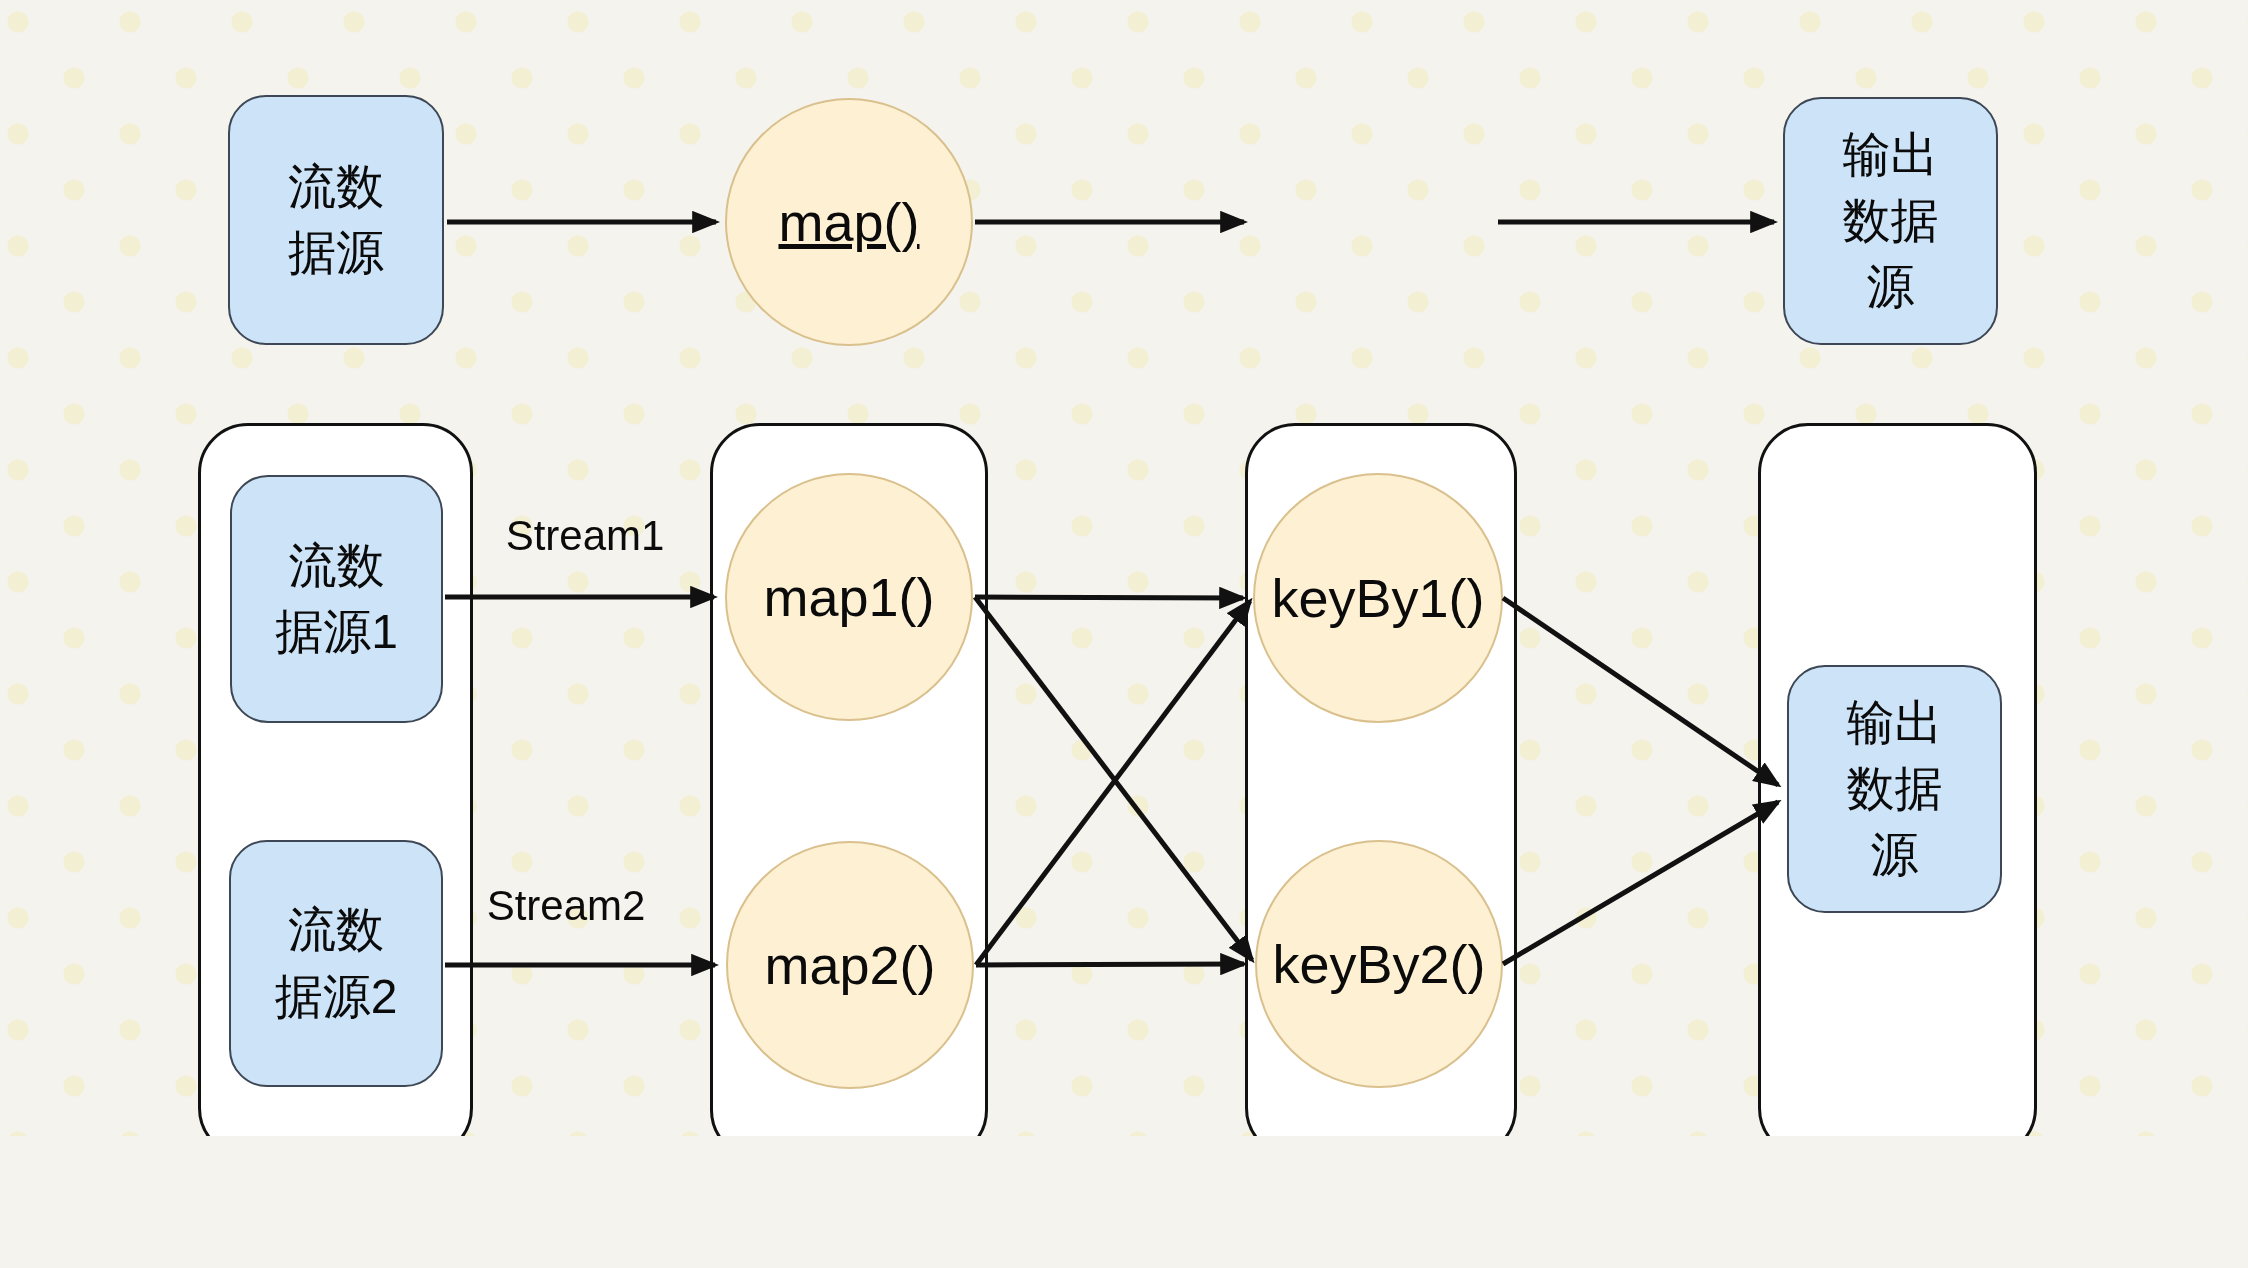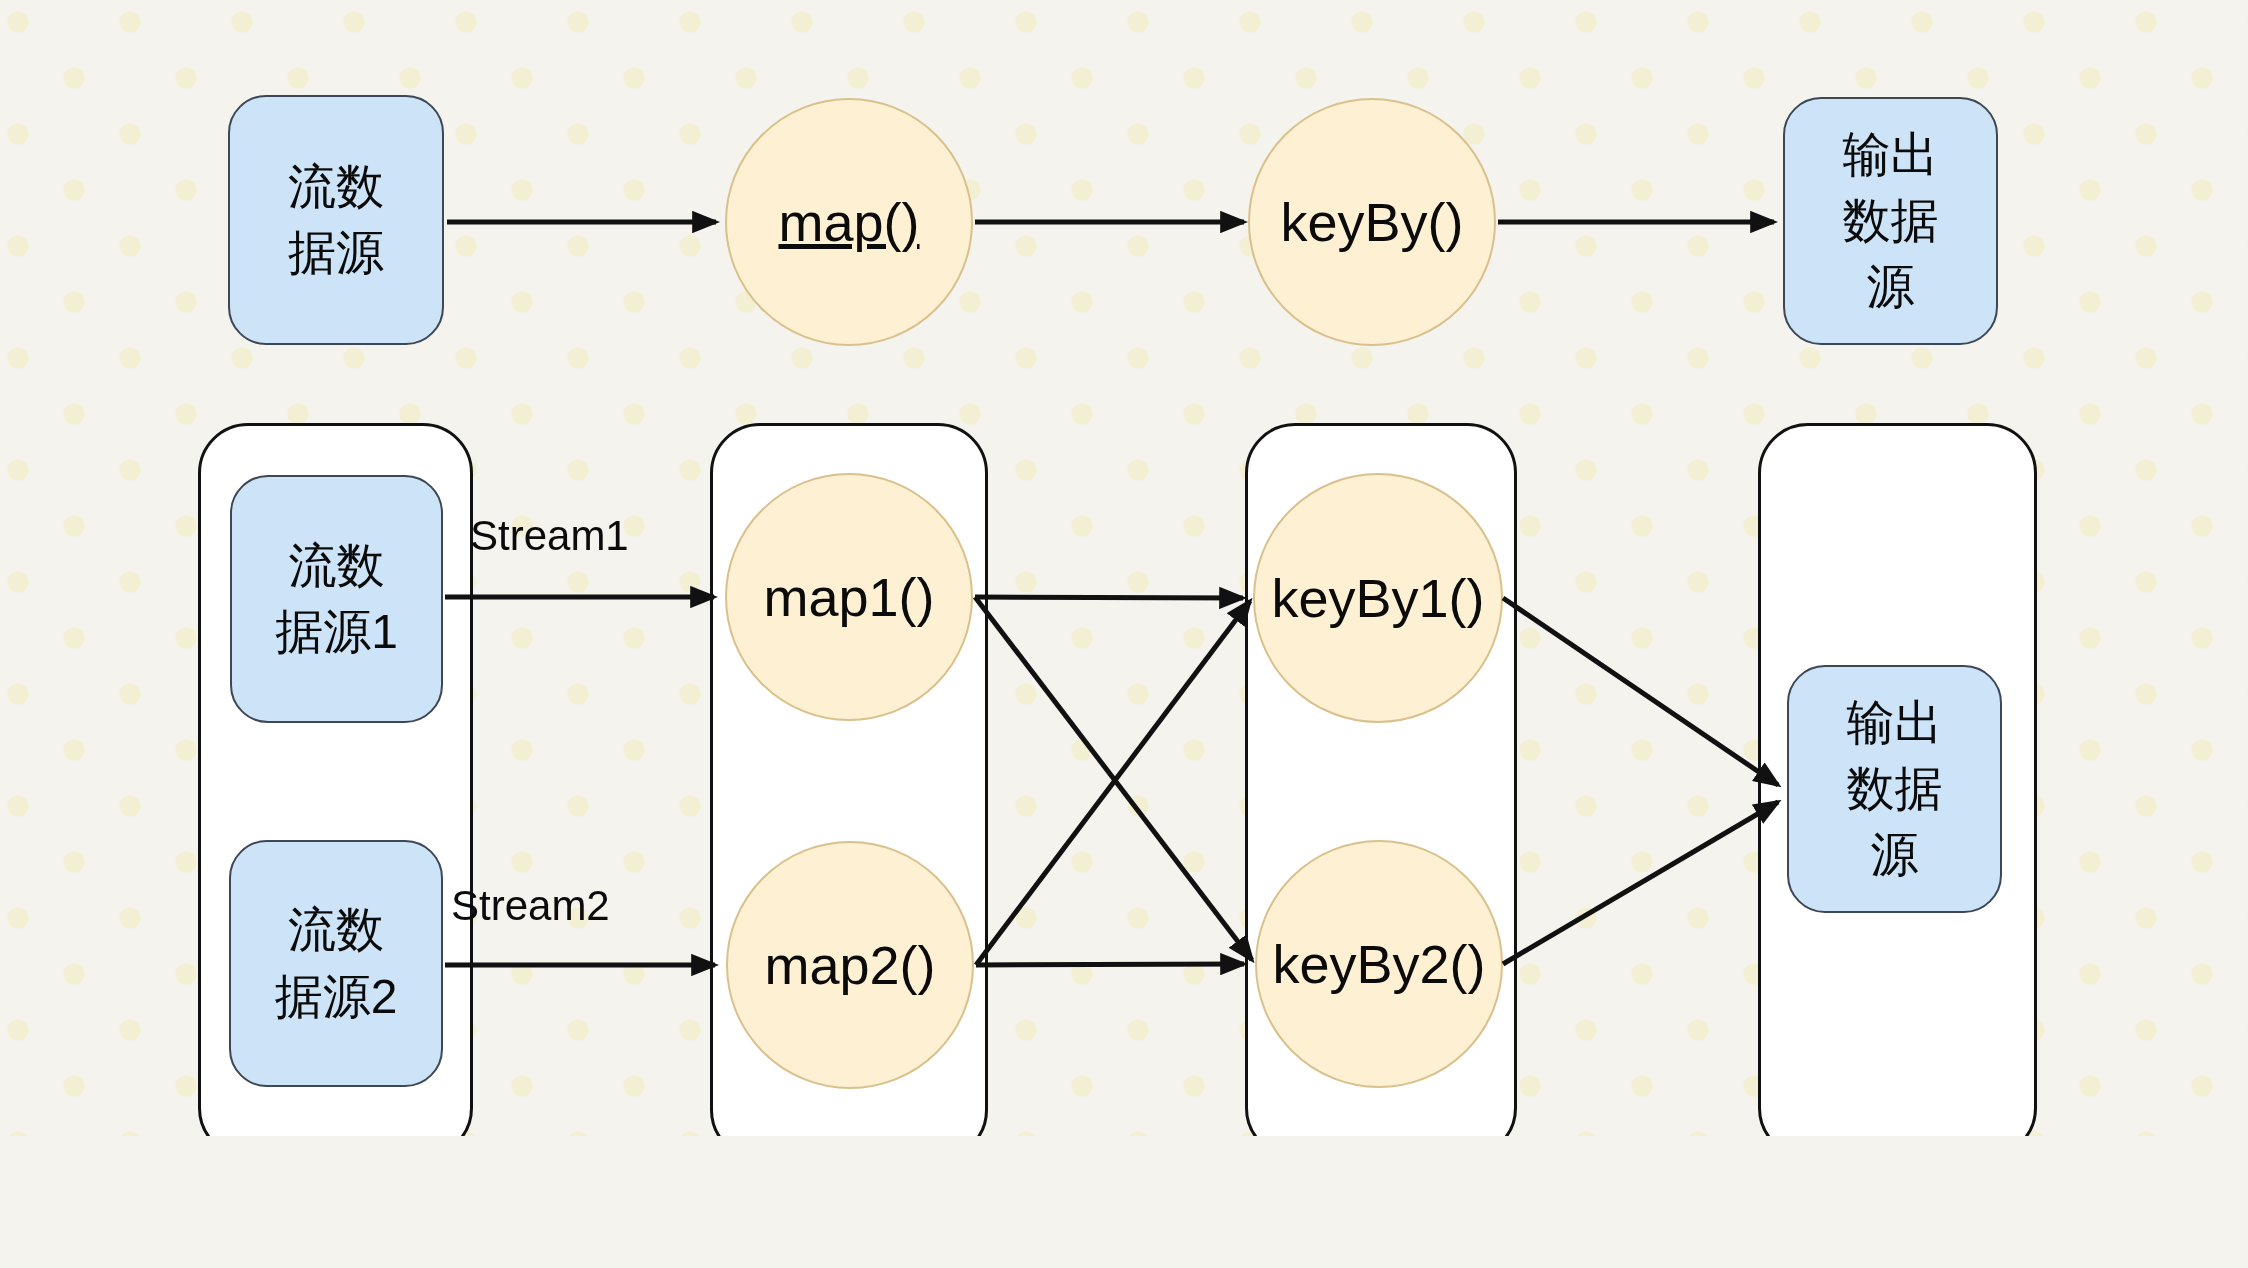--- a/index.html
+++ b/index.html
@@ -52,20 +52,21 @@
   }
   .op{
     background:var(--operator_fill);
     border:2px solid var(--operator_border);
     border-radius:50%;
     font-size:54px;
   }
   .edge-label{
     position:absolute;
     width:230px;
+    text-align:center;
     font-size:42px;
     white-space:nowrap;
   }
   svg.wires{
     position:absolute;left:0;top:0;
     pointer-events:none;
   }
   svg.wires line{stroke:var(--arrow);stroke-width:5;}
   svg.wires .arrhead{fill:var(--arrow);}
 </style>
@@ -76,23 +77,20 @@
 
   <div class="node src" style="left:228px;top:95px;width:216px;height:250px;">
     <span>流数
 据源</span>
   </div>
 
   <div class="node op" style="left:725px;top:98px;width:248px;height:248px;text-decoration:underline;">
     <span>map()</span>
   </div>
 
-  <div class="node op" style="left:1248px;top:98px;width:248px;height:248px;">
-    <span>keyBy()</span>
-  </div>
 
   <div class="node src" style="left:1783px;top:97px;width:215px;height:248px;">
     <span>输出
 数据
 源</span>
   </div>
 
   <div class="group" style="left:198px;top:423px;width:275px;height:735px;"></div>
 
   <div class="group" style="left:710px;top:423px;width:278px;height:737px;"></div>

